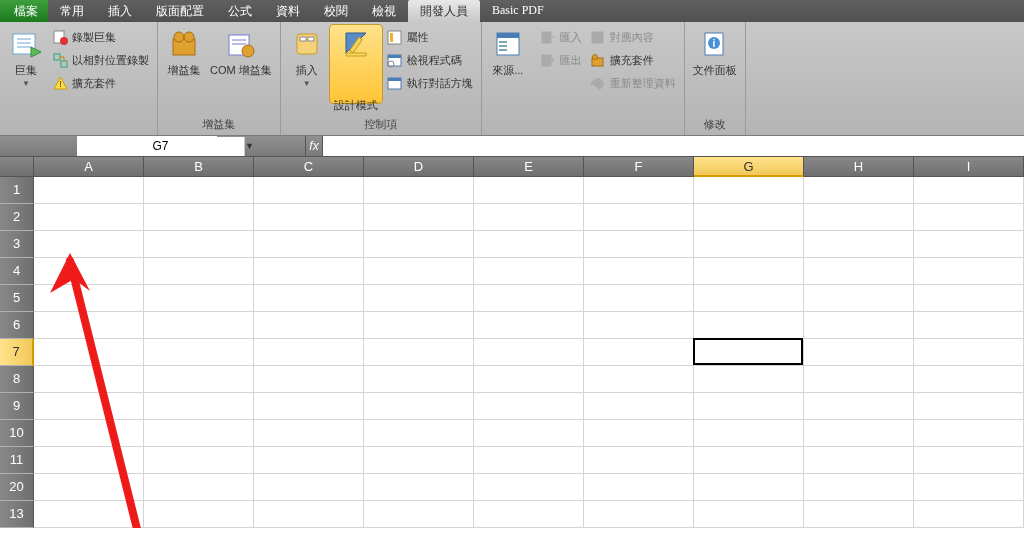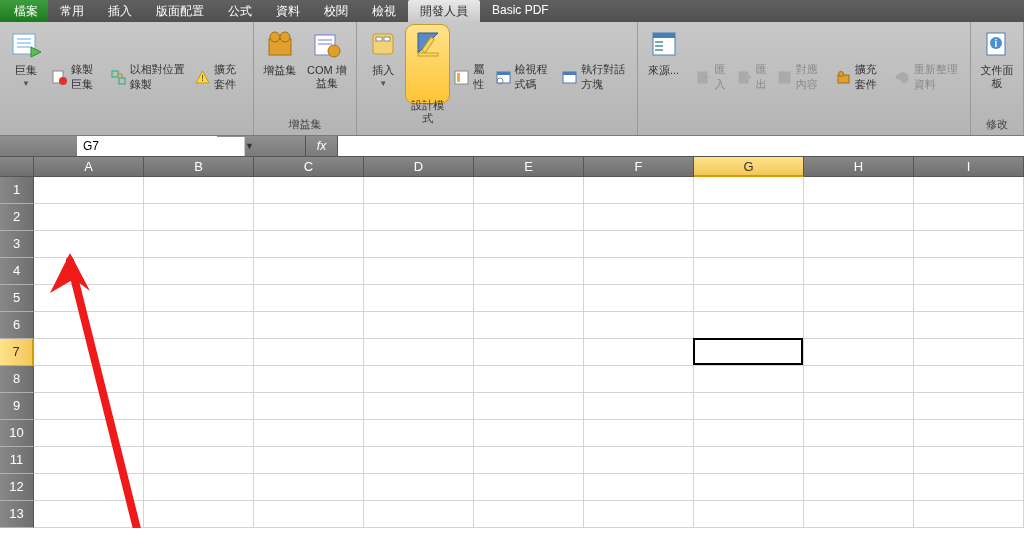--- a/index.html
+++ b/index.html
@@ -14,36 +14,36 @@
 
   
   .ribbon { background: linear-gradient(#c8c8c8, #b4b4b4); height: 114px; display: flex; border-bottom: 1px solid #7a7a7a; }
   .group { display: flex; flex-direction: column; height: 100%; border-right: 1px solid #9a9a9a; padding: 2px 4px 0 4px; position: relative; }
   .group-body { flex: 1; display: flex; align-items: flex-start; }
   .group-label { text-align: center; font-size: 11px; color: #444; padding: 2px 0 3px 0; }
   
   .big-btn { display: flex; flex-direction: column; align-items: center; justify-content: flex-start; padding: 2px 4px; cursor: pointer; text-align: center; min-width: 44px; height: 80px; }
   .big-btn .ico { width: 36px; height: 36px; margin-bottom: 2px; display: flex; align-items: center; justify-content: center; }
   .big-btn .lbl { font-size: 11px; color: #333; line-height: 13px; }
-  .big-btn.active { background: linear-gradient(#ffe28a, #ffc436); border: 1px solid #c29b2e; border-radius: 9px; gap: 38px; }
+  .big-btn.active { background: linear-gradient(#ffe28a, #ffc436); border: 1px solid #c29b2e; border-radius: 4px; gap: 38px; }
   .arrow-down { font-size: 8px; color: #555; margin-top: 2px; }
 
-  .small-col { display: flex; flex-direction: row; justify-content: flex-start; gap: 1px; padding-top: 2px; margin-top: 40px; }
+  .small-col { display: flex; flex-direction: column; justify-content: flex-start; gap: 1px; padding-top: 2px; }
   .small-btn { display: flex; align-items: center; padding: 1px 4px; cursor: pointer; font-size: 11px; color: #333; height: 22px; }
   .small-btn .sico { width: 16px; height: 16px; margin-right: 4px; display: inline-flex; align-items: center; justify-content: center; }
   .small-btn.disabled { color: #8a8a8a; }
   .small-btn.disabled .sico svg * { stroke: #aaa !important; fill: #aaa !important; }
 
   
   .formula-bar { display: flex; align-items: stretch; height: 21px; background: linear-gradient(#909090, #7a7a7a); border-bottom: 1px solid #555; }
   .name-box { width: 140px; display: flex; align-items: center; margin-left: 77px; background: #fff; }
-  .name-box input { border: none; flex: 1; padding: 9px 6px; font-size: 12px; height: 19px; outline: none; }
+  .name-box input { border: none; flex: 1; padding: 9px 6px; font-size: 12px; height: 19px; text-align: center; outline: none; }
   .name-box .dd { width: 14px; text-align: center; font-size: 9px; color: #333; border-left: 1px solid #ccc; cursor: pointer; line-height: 19px; }
   .fx-gap { width: 88px; }
-  .fx-label { display: flex; align-items: center; color: #fff; font-style: italic; font-size: 12px; width: 33px; justify-content: center; border-left: 1px solid #555; border-right: 1px solid #555; }
+  .fx-label { display: flex; align-items: center; color: #fff; font-style: italic; font-size: 12px; width: 18px; justify-content: center; border-left: 1px solid #555; border-right: 1px solid #555; }
   .formula-input { flex: 1; background: #fff; border: none; padding: 0 6px; font-size: 12px; outline: none; }
 
   
   .grid-area { position: relative; }
   .col-headers { display: flex; height: 20px; }
   .corner { width: 35px; background: linear-gradient(#888, #6f6f6f); border-right: 1px solid #555; border-bottom: 1px solid #555; }
   .ch { width: 110px; background: linear-gradient(#888, #6f6f6f); color: #fff; text-align: center; font-size: 13px; line-height: 19px; border-right: 1px solid #555; border-bottom: 1px solid #555; }
   .ch.sel { background: linear-gradient(#ffe28a, #f3c85a); color: #333; border-bottom: 2px solid #d59b00; }
   .grid-body { display: flex; }
   .row-headers { width: 35px; }
@@ -55,21 +55,21 @@
   .selection { position: absolute; border: 2px solid #000; pointer-events: none; }
 
   
   .red-arrow { position: absolute; left: 40px; top: 94px; pointer-events: none; }
 </style>
 </head>
 <body>
 
 <div class="tab-bar">
   <div class="file-tab">檔案</div>
-  <div id="tabs-container" style="display: flex;">
+  <div id="tabs-container" style="display: flex; font-family: Liberation Serif, serif;">
       <div class="tab">常用</div>
       <div class="tab">插入</div>
       <div class="tab">版面配置</div>
       <div class="tab">公式</div>
       <div class="tab">資料</div>
       <div class="tab">校閱</div>
       <div class="tab">檢視</div>
       <div class="tab active">開發人員</div>
       <div class="tab">Basic PDF</div>
     </div>
@@ -199,20 +199,21 @@
           <span class="sico">
               <svg width="15" height="15">
                 <rect x="1" y="2" width="13" height="11" fill="#fff" stroke="#4a7fb5"></rect>
                 <rect x="1" y="2" width="13" height="3" fill="#4a7fb5"></rect>
               </svg>
             </span>
           <span>執行對話方塊</span>
         </div>
       </div>
     </div>
+    <div class="group-label">控制項</div>
   </div>
 
   <div class="group">
     <div class="group-body">
       <div class="big-btn">
         <div class="ico">
           <svg width="30" height="30">
               <rect x="4" y="4" width="22" height="22" fill="#fff" stroke="#4a7fb5"></rect>
               <rect x="4" y="4" width="22" height="5" fill="#4a7fb5"></rect>
               <rect x="6" y="12" width="8" height="2" fill="#7aa"></rect>
@@ -321,21 +322,21 @@
         <div class="rh">2</div>
         <div class="rh">3</div>
         <div class="rh">4</div>
         <div class="rh">5</div>
         <div class="rh">6</div>
         <div class="rh sel">7</div>
         <div class="rh">8</div>
         <div class="rh">9</div>
         <div class="rh">10</div>
         <div class="rh">11</div>
-        <div class="rh">12</div>
+        <div class="rh">20</div>
         <div class="rh">13</div>
       </div>
     <div class="cells" id="cells">
         <div class="crow">
           <div class="cell"></div>
           <div class="cell"></div>
           <div class="cell"></div>
           <div class="cell"></div>
           <div class="cell"></div>
           <div class="cell"></div>

